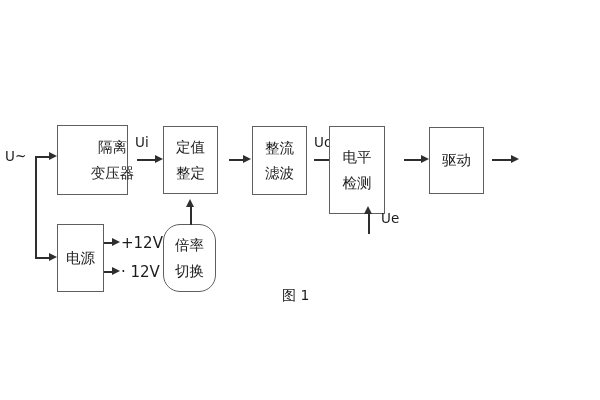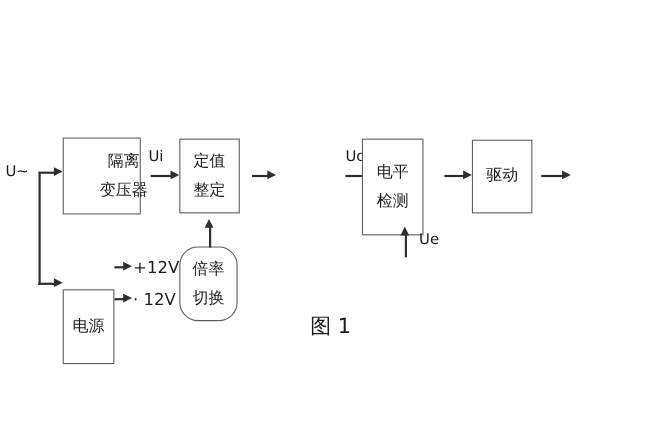--- a/index.html
+++ b/index.html
@@ -14,21 +14,21 @@
   }
   .box span{white-space:nowrap;}
   .sig{position:absolute;font-size:13.5px;line-height:1;white-space:nowrap;}
   .volt{position:absolute;font-size:15px;line-height:1;white-space:nowrap;}
   .hl{position:absolute;height:1.6px;background:#2e2e2e;}
   .vl{position:absolute;width:1.6px;background:#2e2e2e;}
   .ar{position:absolute;width:0;height:0;border-top:4.5px solid transparent;
       border-bottom:4.5px solid transparent;border-left:8px solid #2e2e2e;}
   .au{position:absolute;width:0;height:0;border-left:4.5px solid transparent;
       border-right:4.5px solid transparent;border-bottom:8px solid #2e2e2e;}
-  .caption{position:absolute;font-size:19px;line-height:1;white-space:nowrap;}
+  .caption{position:absolute;font-size:14px;line-height:1;white-space:nowrap;}
 </style>
 </head>
 <body>
 
 <div id="stage">
 
   <div class="sig" style="left:5px;top:150px;">U~</div>
 
   <div class="vl" style="left:35px;top:157px;height:102px;"></div>
   <div class="hl" style="left:35px;top:156px;width:15px;"></div>
@@ -46,20 +46,24 @@
   <div class="ar" style="left:155px;top:155px;"></div>
 
   <div class="box" style="left:163px;top:126px;width:55px;height:68px;">
     <span>定值</span>
     <span>整定</span>
   </div>
 
   <div class="hl" style="left:229px;top:159px;width:15px;"></div>
   <div class="ar" style="left:243px;top:155px;"></div>
 
+  <div class="box" style="left:252px;top:126px;width:55px;height:69px;">
+    <span>整流</span>
+    <span>滤波</span>
+  </div>
 
   <div class="sig" style="left:314px;top:136px;">Uo</div>
   <div class="hl" style="left:314px;top:159px;width:20px;"></div>
   <div class="ar" style="left:333px;top:155px;"></div>
 
   <div class="box" style="left:329px;top:126px;width:56px;height:88px;">
     <span>电平</span>
     <span>检测</span>
   </div>
 
@@ -67,21 +71,21 @@
   <div class="ar" style="left:421px;top:155px;"></div>
 
   <div class="box" style="left:429px;top:127px;width:55px;height:67px;">
     <span>驱动</span>
   </div>
 
   <div class="hl" style="left:492px;top:159px;width:20px;"></div>
   <div class="ar" style="left:511px;top:155px;"></div>
 
 
-  <div class="box" style="left:57px;top:224px;width:47px;height:68px;margin-top:39px;">
+  <div class="box" style="left:57px;top:224px;width:47px;height:68px;">
     <span>电源</span>
   </div>
 
   <div class="hl" style="left:104px;top:242px;width:10px;"></div>
   <div class="ar" style="left:112px;top:238px;"></div>
   <div class="volt" style="left:121px;top:236px;">+12V</div>
 
   <div class="hl" style="left:104px;top:271px;width:10px;"></div>
   <div class="ar" style="left:112px;top:267px;"></div>
   <div class="volt" style="left:121px;top:265px;">· 12V</div>

